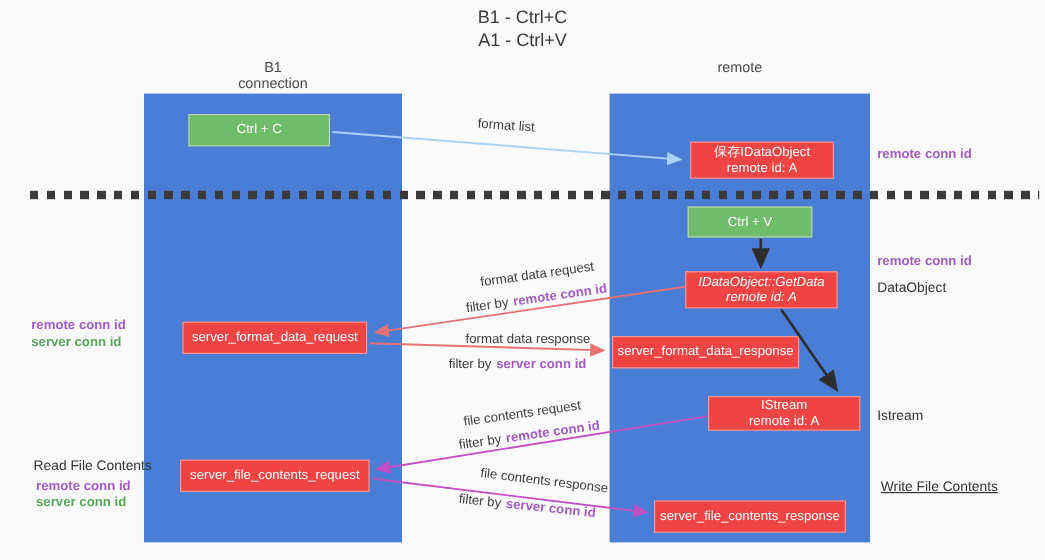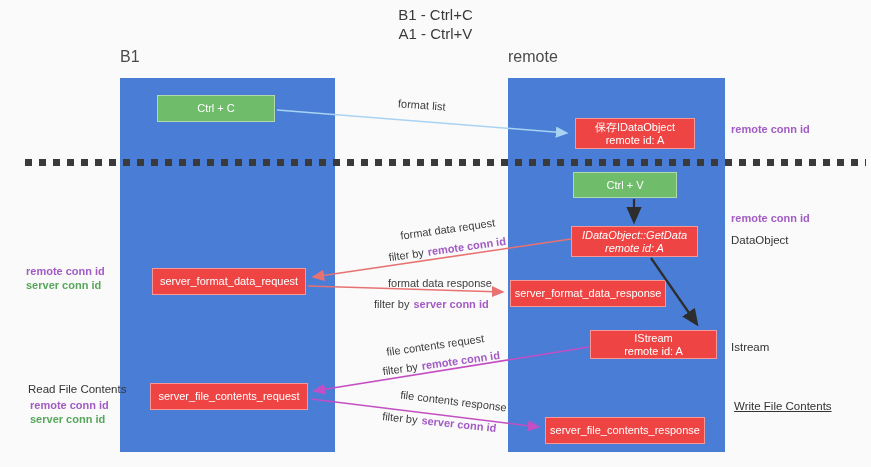--- a/index.html
+++ b/index.html
@@ -1,20 +1,20 @@
 <!DOCTYPE html>
 <html><head>
 <meta charset="utf-8">
 <style>
   html,body{margin:0;padding:0;}
   body{font-family:"Liberation Sans", sans-serif;background:#fafafa;}
   #canvas{position:relative;width:871px;height:467px;background:#fafafa;overflow:hidden;}
   .title{position:absolute;left:0;right:0;top:5px;text-align:center;font-size:15px;line-height:19px;color:#3a3a3a;}
   .lane{position:absolute;top:78px;height:374px;background:#4a7dd6;}
-  .lane-hdr{position:absolute;top:50px;font-size:16px;line-height:13px;color:#4a4a4a;}
+  .lane-hdr{position:absolute;top:50px;text-align:center;font-size:12px;line-height:13px;color:#4a4a4a;}
   .dashline{position:absolute;left:25px;top:159px;width:841px;height:7px;
     background:repeating-linear-gradient(90deg,#3a3a3a 0 7px,transparent 7px 14px);}
   .box{position:absolute;display:flex;flex-direction:column;align-items:center;justify-content:center;
     color:#fff;font-size:11px;line-height:13px;text-align:center;box-sizing:border-box;
     border:1px solid rgba(255,255,255,.45);white-space:nowrap;}
   .green{background:#6fbc6b;}
   .orange{background:#ef4444;}
   .flabel{position:absolute;font-size:11px;color:#3d3d3d;white-space:nowrap;}
   .frow{display:flex;gap:4px;}
   .idp{color:#a35bc5;font-weight:bold;}
@@ -28,20 +28,21 @@
 
 <div id="canvas">
 
   <div class="title">
     <div>B1 - Ctrl+C</div>
     <div>A1 - Ctrl+V</div>
   </div>
 
   <div class="lane-hdr" style="left:120px;width:215px;">
     <div>B1</div>
+    <div>connection</div>
   </div>
   <div class="lane-hdr" style="left:508px;width:217px;">
     <div>remote</div>
   </div>
 
   <div class="lane" style="left:120px;width:215px;"></div>
   <div class="lane" style="left:508px;width:217px;"></div>
 
   <div class="dashline"></div>
 

